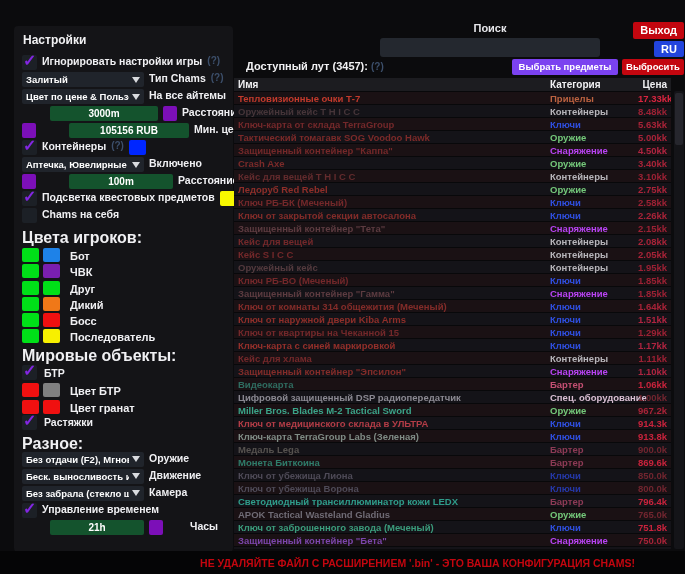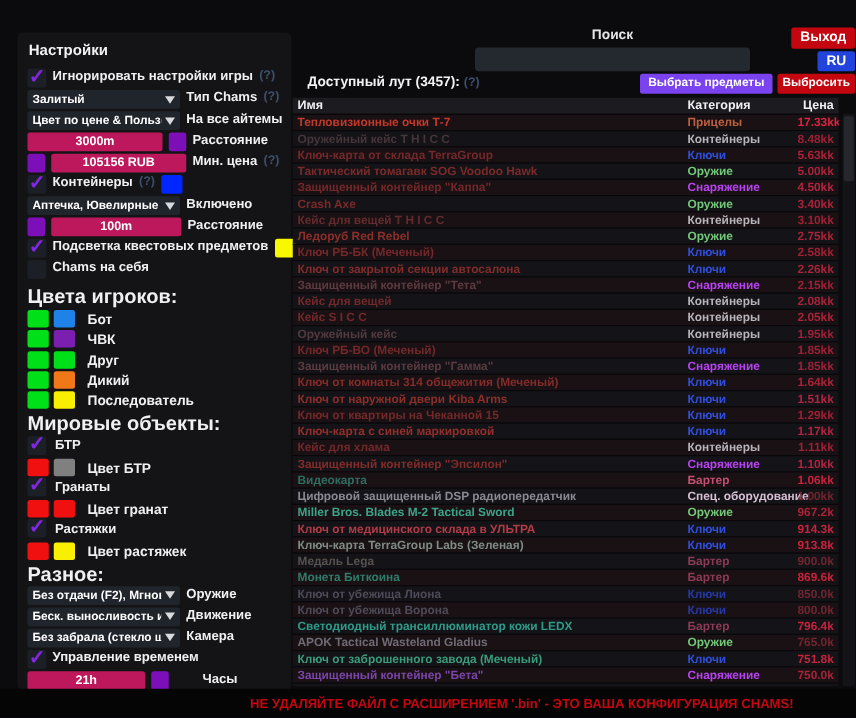--- a/index.html
+++ b/index.html
@@ -31,21 +31,21 @@
   .help { font-size:10px; color:#3c4f6b; }
   .checkbox { width:15px; height:15px; background:#1c2026; border-radius:2px; position:relative; flex:none; cursor:pointer; }
   .checkbox.checked::after { content:"✓"; position:absolute; left:1px; top:-4px; font-size:16px; color:#8326e2; }
   .dropdown {
     width:122px; height:15px; background:#20242b; border-radius:2px; flex:none;
     display:flex; align-items:center; justify-content:space-between; padding:0 4px;
     font-size:9.5px; color:#fff; cursor:pointer; overflow:hidden;
   }
   .dropdown .dd-text { overflow:hidden; text-overflow:clip; white-space:nowrap; }
   .dd-caret { flex:none; width:0; height:0; border-left:4px solid transparent; border-right:4px solid transparent; border-top:6px solid #d8dade; margin-left:3px; }
-  .val-input { height:15px; background:#be185d; border-radius:2px; text-align:center; font-size:10px; color:#fff; line-height:15px; flex:none; cursor:text; }
+  .val-input { height:15px; background:#14532d; border-radius:2px; text-align:center; font-size:10px; color:#fff; line-height:15px; flex:none; cursor:text;margin-left:28px; }
   .swatch { width:14px; height:15px; border-radius:2px; flex:none; cursor:pointer; }
   .section-label { font-size:16px; color:#f0f0f3; margin:4px 0 3px 0; height:14px; }
   .pair-row { display:flex; align-items:flex-end; height:16.2px; gap:4px; }
   .pair-row .swatch2 { width:17px; height:14px; border-radius:2px; flex:none; cursor:pointer; }
   .pair-row .s-label { margin-left:6px; font-size:11px; }
   .check-row { display:flex; align-items:center; height:17px; gap:7px; }
 
   
   .loot-title { position:absolute; left:246px; top:60px; font-size:11px; color:#f2f2f4; }
   .kappa-btn { position:absolute; left:512px; top:59px; width:106px; height:16px; background:#7b42f0; color:#fff; font-size:9.5px; text-align:center; line-height:16px; border-radius:2px; cursor:pointer; }
@@ -102,21 +102,21 @@
   </div>
 
   <div class="s-row">
     <span class="val-input" style="width:108px">3000m</span>
     <span class="swatch" style="background: rgb(124, 15, 184);"></span>
     <span class="s-label">Расстояние</span>
   </div>
 
   <div class="s-row">
     <span class="swatch" style="background: rgb(124, 15, 184);"></span>
-    <span class="val-input" style="width:108px">105156 RUB</span>
+    <span class="val-input" style="width:120px">105156 RUB</span>
     <span class="s-label">Мин. цена</span>
     <span class="help">(?)</span>
   </div>
 
   <div class="s-row">
     <span class="checkbox checked"></span>
     <span class="s-label">Контейнеры</span>
     <span class="help">(?)</span>
     <span class="swatch" style="width: 17px; background: rgb(0, 38, 255);"></span>
   </div>
@@ -163,52 +163,48 @@
     <span class="swatch2" style="background: rgb(0, 224, 24);"></span>
     <span class="s-label">Друг</span>
   </div>
   <div class="pair-row">
     <span class="swatch2" style="background: rgb(0, 224, 24);"></span>
     <span class="swatch2" style="background: rgb(240, 120, 24);"></span>
     <span class="s-label">Дикий</span>
   </div>
   <div class="pair-row">
     <span class="swatch2" style="background: rgb(0, 224, 24);"></span>
+    <span class="swatch2" style="background: rgb(240, 16, 16);"></span>
+    <span class="s-label">Босс</span>
+  </div>
+  <div class="pair-row">
+    <span class="swatch2" style="background: rgb(0, 224, 24);"></span>
     <span class="swatch2" style="background: rgb(248, 240, 0);"></span>
     <span class="s-label">Последователь</span>
   </div>
 
   <div class="section-label">Мировые объекты:</div>
 
   <div class="check-row">
     <span class="checkbox checked"></span>
     <span class="s-label">БТР</span>
   </div>
   <div class="pair-row">
     <span class="swatch2" style="background: rgb(240, 16, 16);"></span>
     <span class="swatch2" style="background: rgb(128, 128, 128);"></span>
     <span class="s-label">Цвет БТР</span>
   </div>
-  <div class="check-row">
-    <span class="checkbox checked"></span>
-    <span class="s-label">Гранаты</span>
-  </div>
   <div class="pair-row">
     <span class="swatch2" style="background: rgb(240, 16, 16);"></span>
     <span class="swatch2" style="background: rgb(240, 16, 16);"></span>
     <span class="s-label">Цвет гранат</span>
   </div>
   <div class="check-row">
     <span class="checkbox checked"></span>
     <span class="s-label">Растяжки</span>
-  </div>
-  <div class="pair-row">
-    <span class="swatch2" style="background: rgb(240, 16, 16);"></span>
-    <span class="swatch2" style="background: rgb(248, 240, 0);"></span>
-    <span class="s-label">Цвет растяжек</span>
   </div>
 
   <div class="section-label">Разное:</div>
 
   <div class="s-row">
     <span class="dropdown">
       <span class="dd-text">Без отдачи (F2), Мгновенное п</span>
       <span class="dd-caret"></span>
     </span>
     <span class="s-label">Оружие</span>

